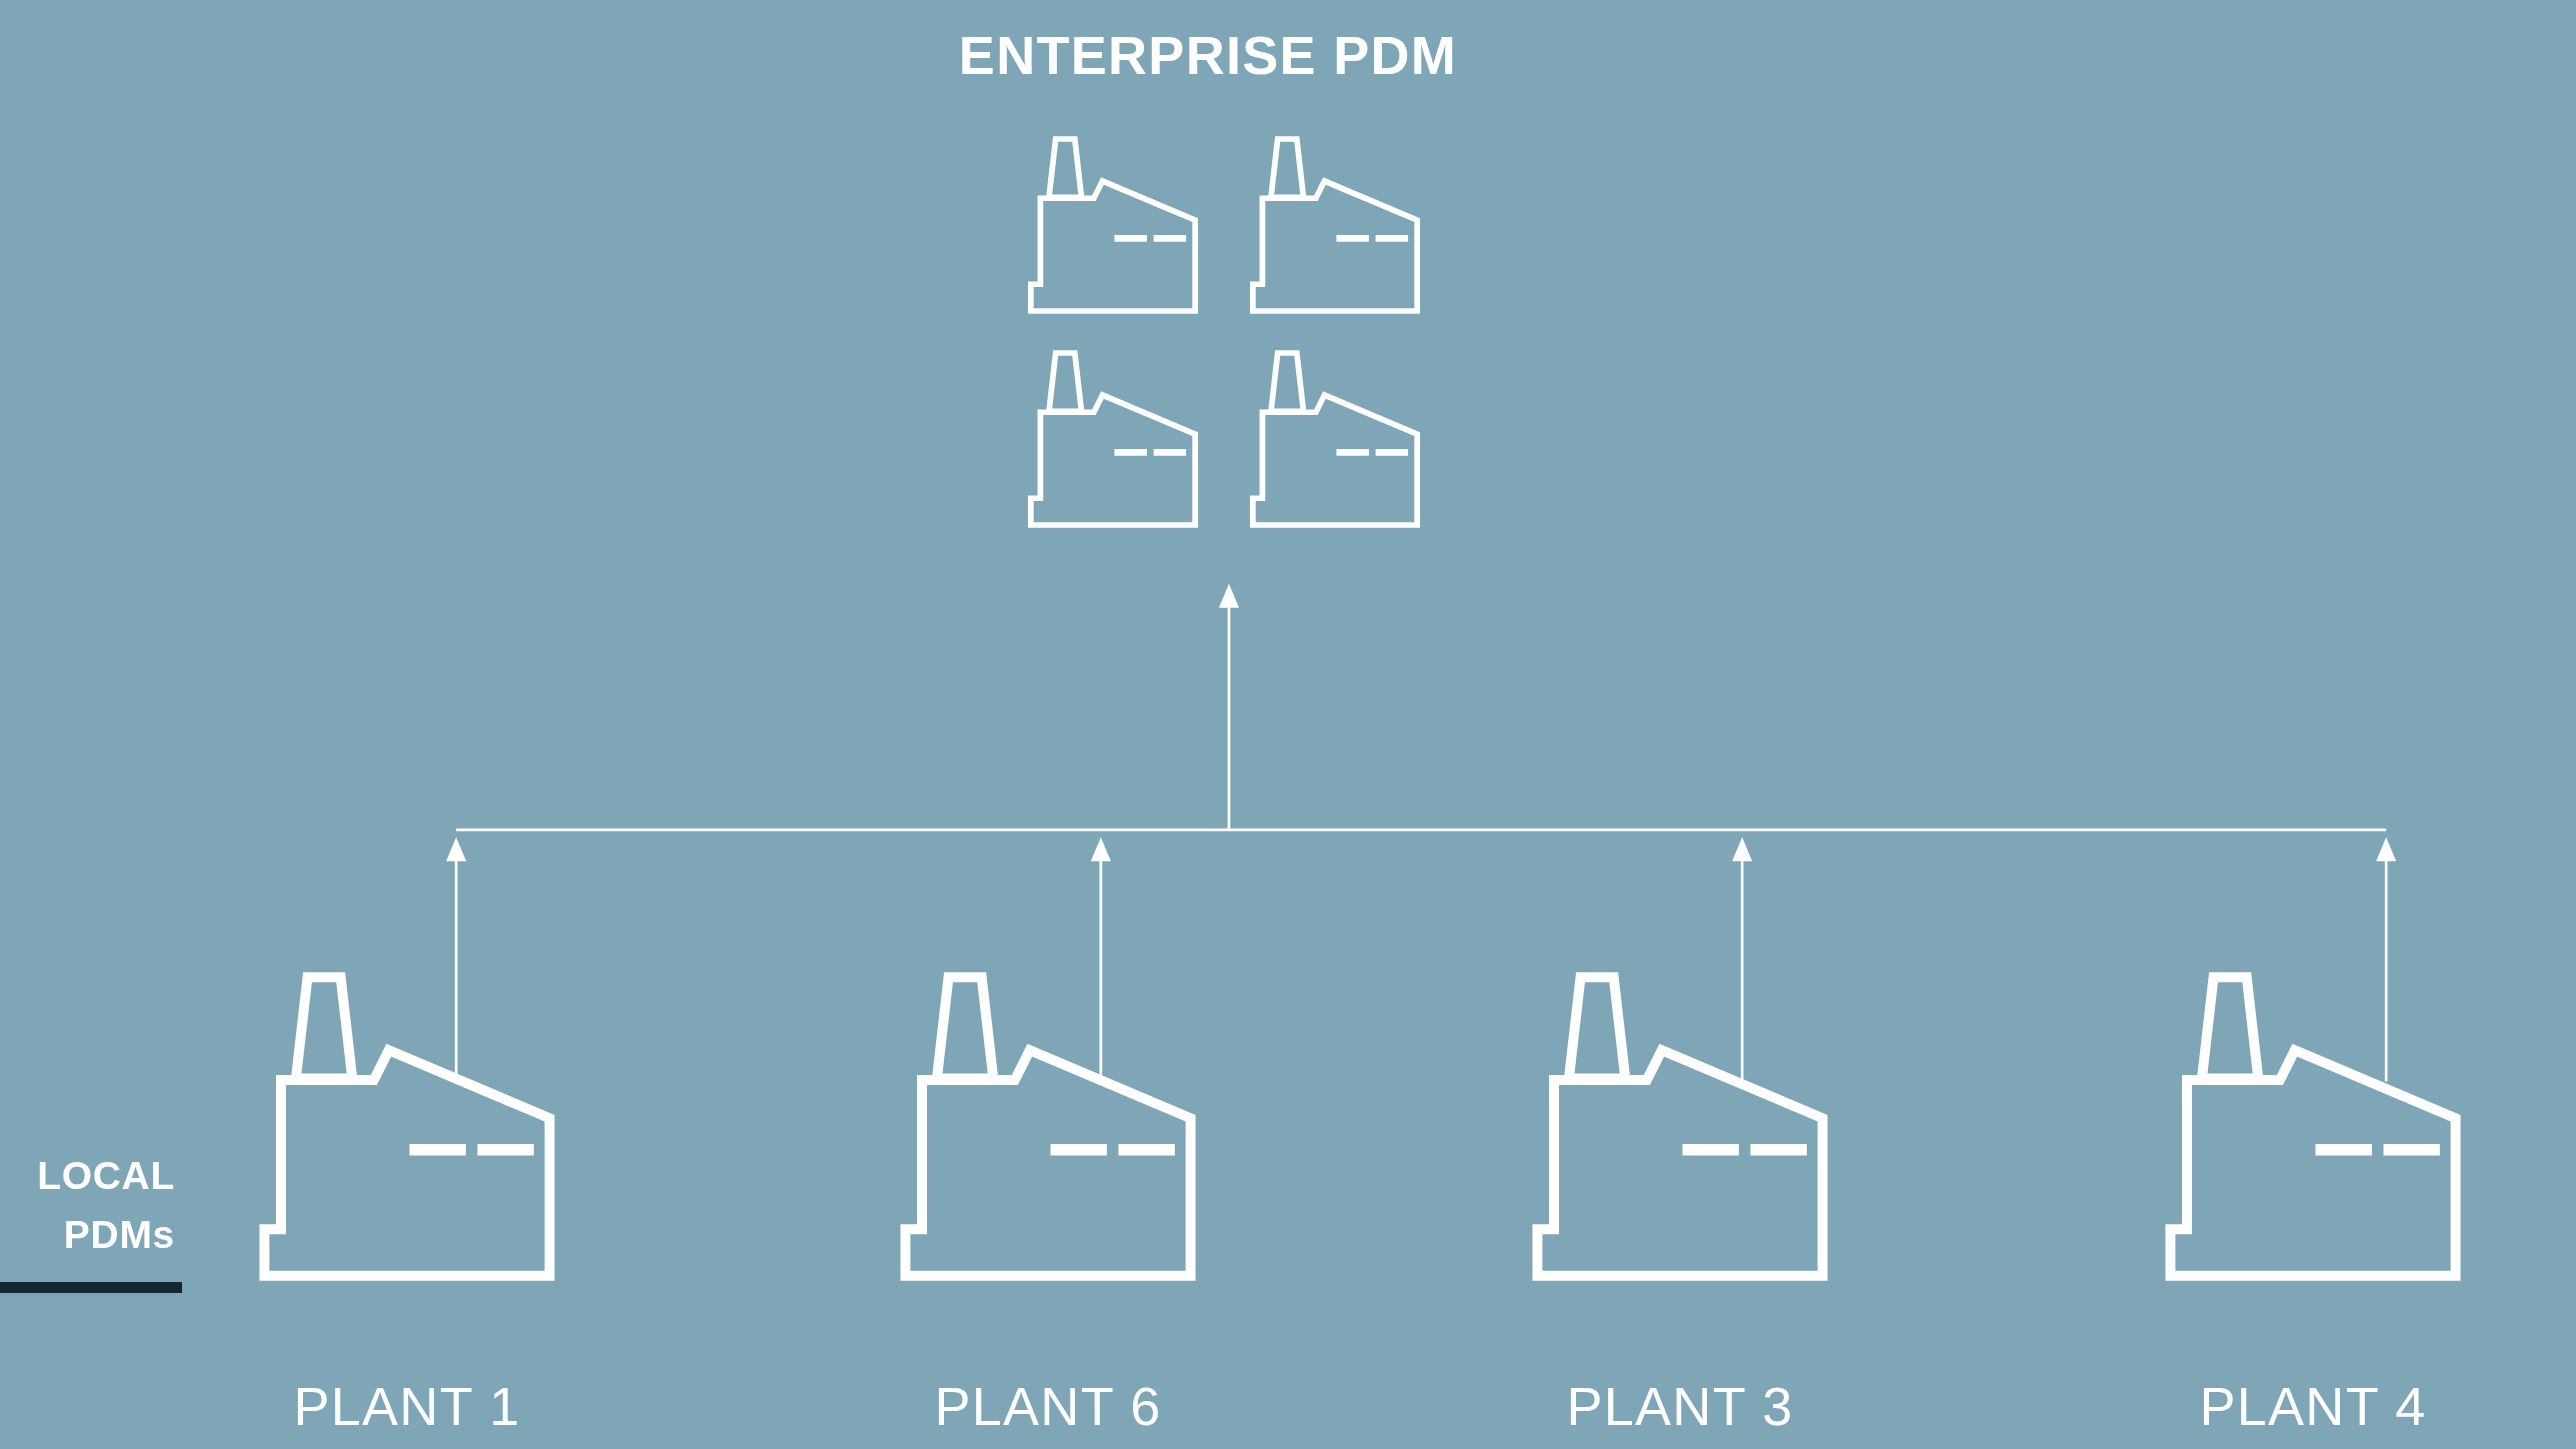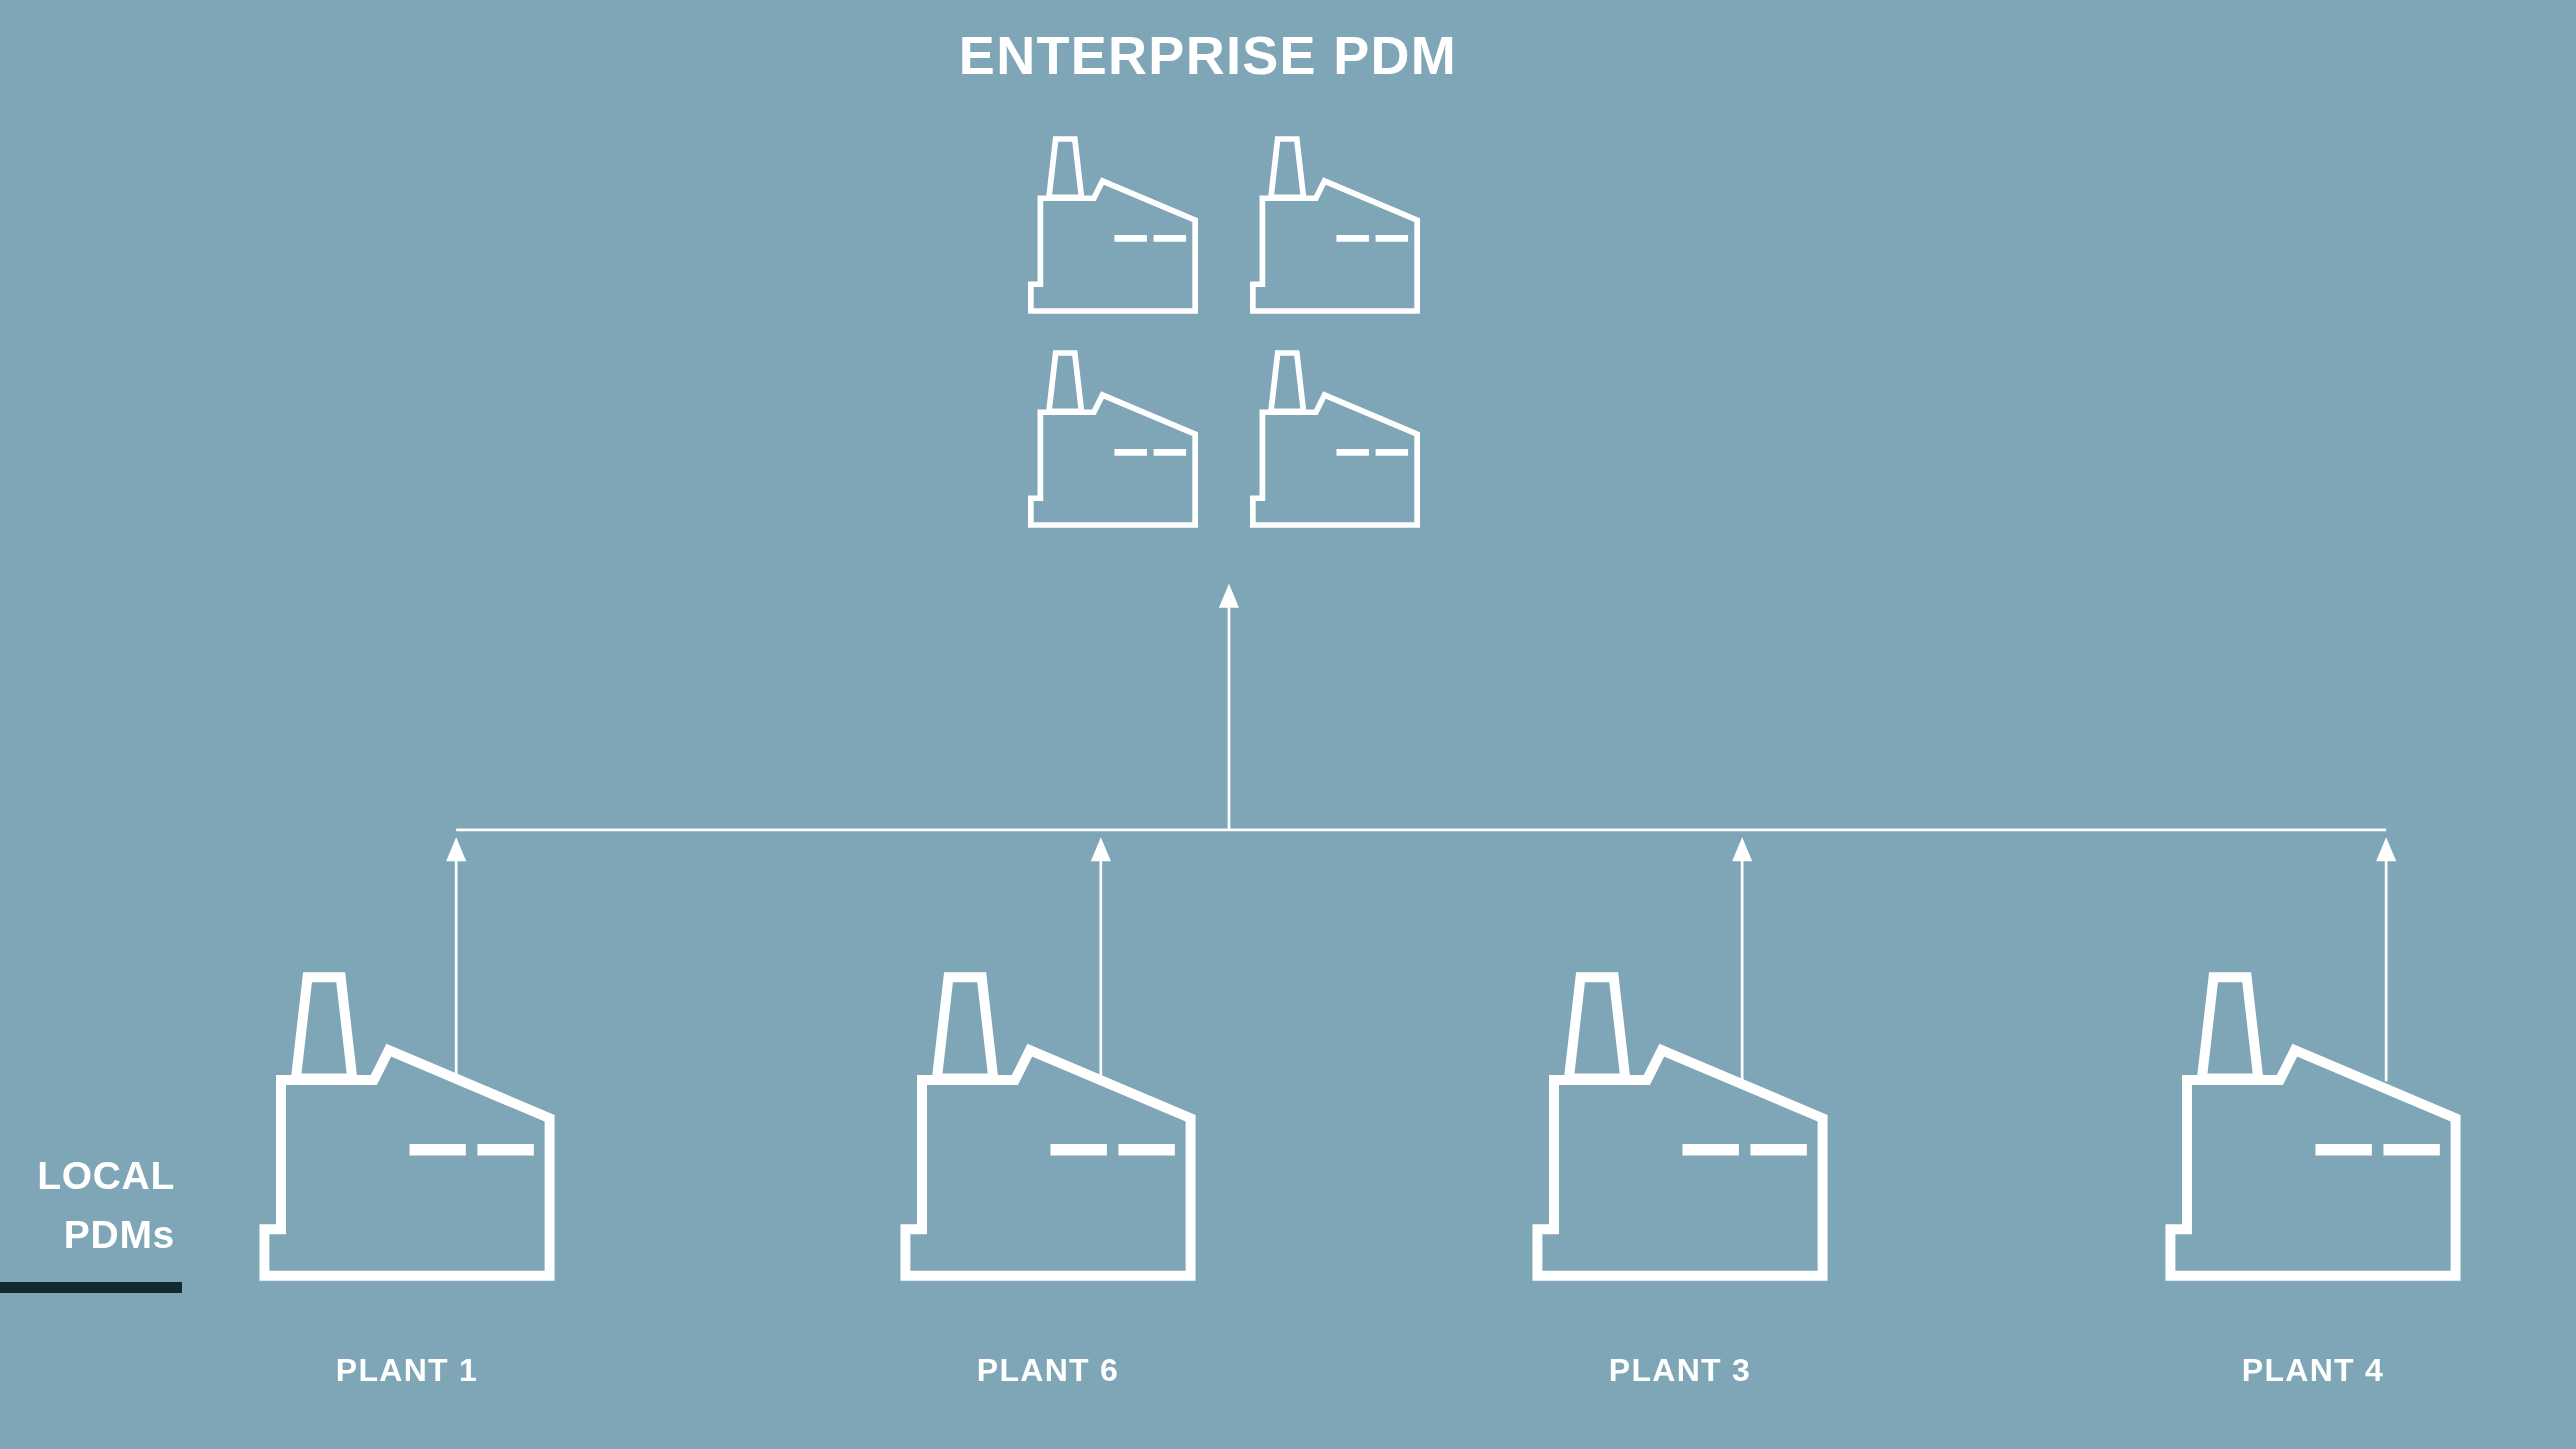--- a/index.html
+++ b/index.html
@@ -29,22 +29,22 @@
   .connectors line{stroke:var(--ink);stroke-width:4;}
   .connectors polygon{fill:var(--ink);}
 
   .local-label{
     position:absolute;left:27px;top:1104px;width:148px;
     text-align:right;font-size:39px;font-weight:bold;line-height:1.52;letter-spacing:0.7px;margin-top:42px;
   }
 
   .plant{position:absolute;top:969px;width:304px;}
   .plant .plant-label{
-    position:absolute;top:383px;left:50%;transform:translateX(-50%);
-    font-size:32px;font-weight:bold;letter-spacing:1.3px;white-space:nowrap;text-align:center;
+    position:absolute;top:406px;left:50%;transform:translateX(-50%);
+    font-size:54px;font-weight:normal;letter-spacing:1.3px;white-space:nowrap;text-align:center;
   }
   .plant-1{left:255px;}
   .plant-2{left:896px;}
   .plant-3{left:1528px;}
   .plant-4{left:2161px;}
 
   .bottom-strip{
     position:absolute;left:0;bottom:0;width:182px;height:10.7px;
     background:#142830;
   }

